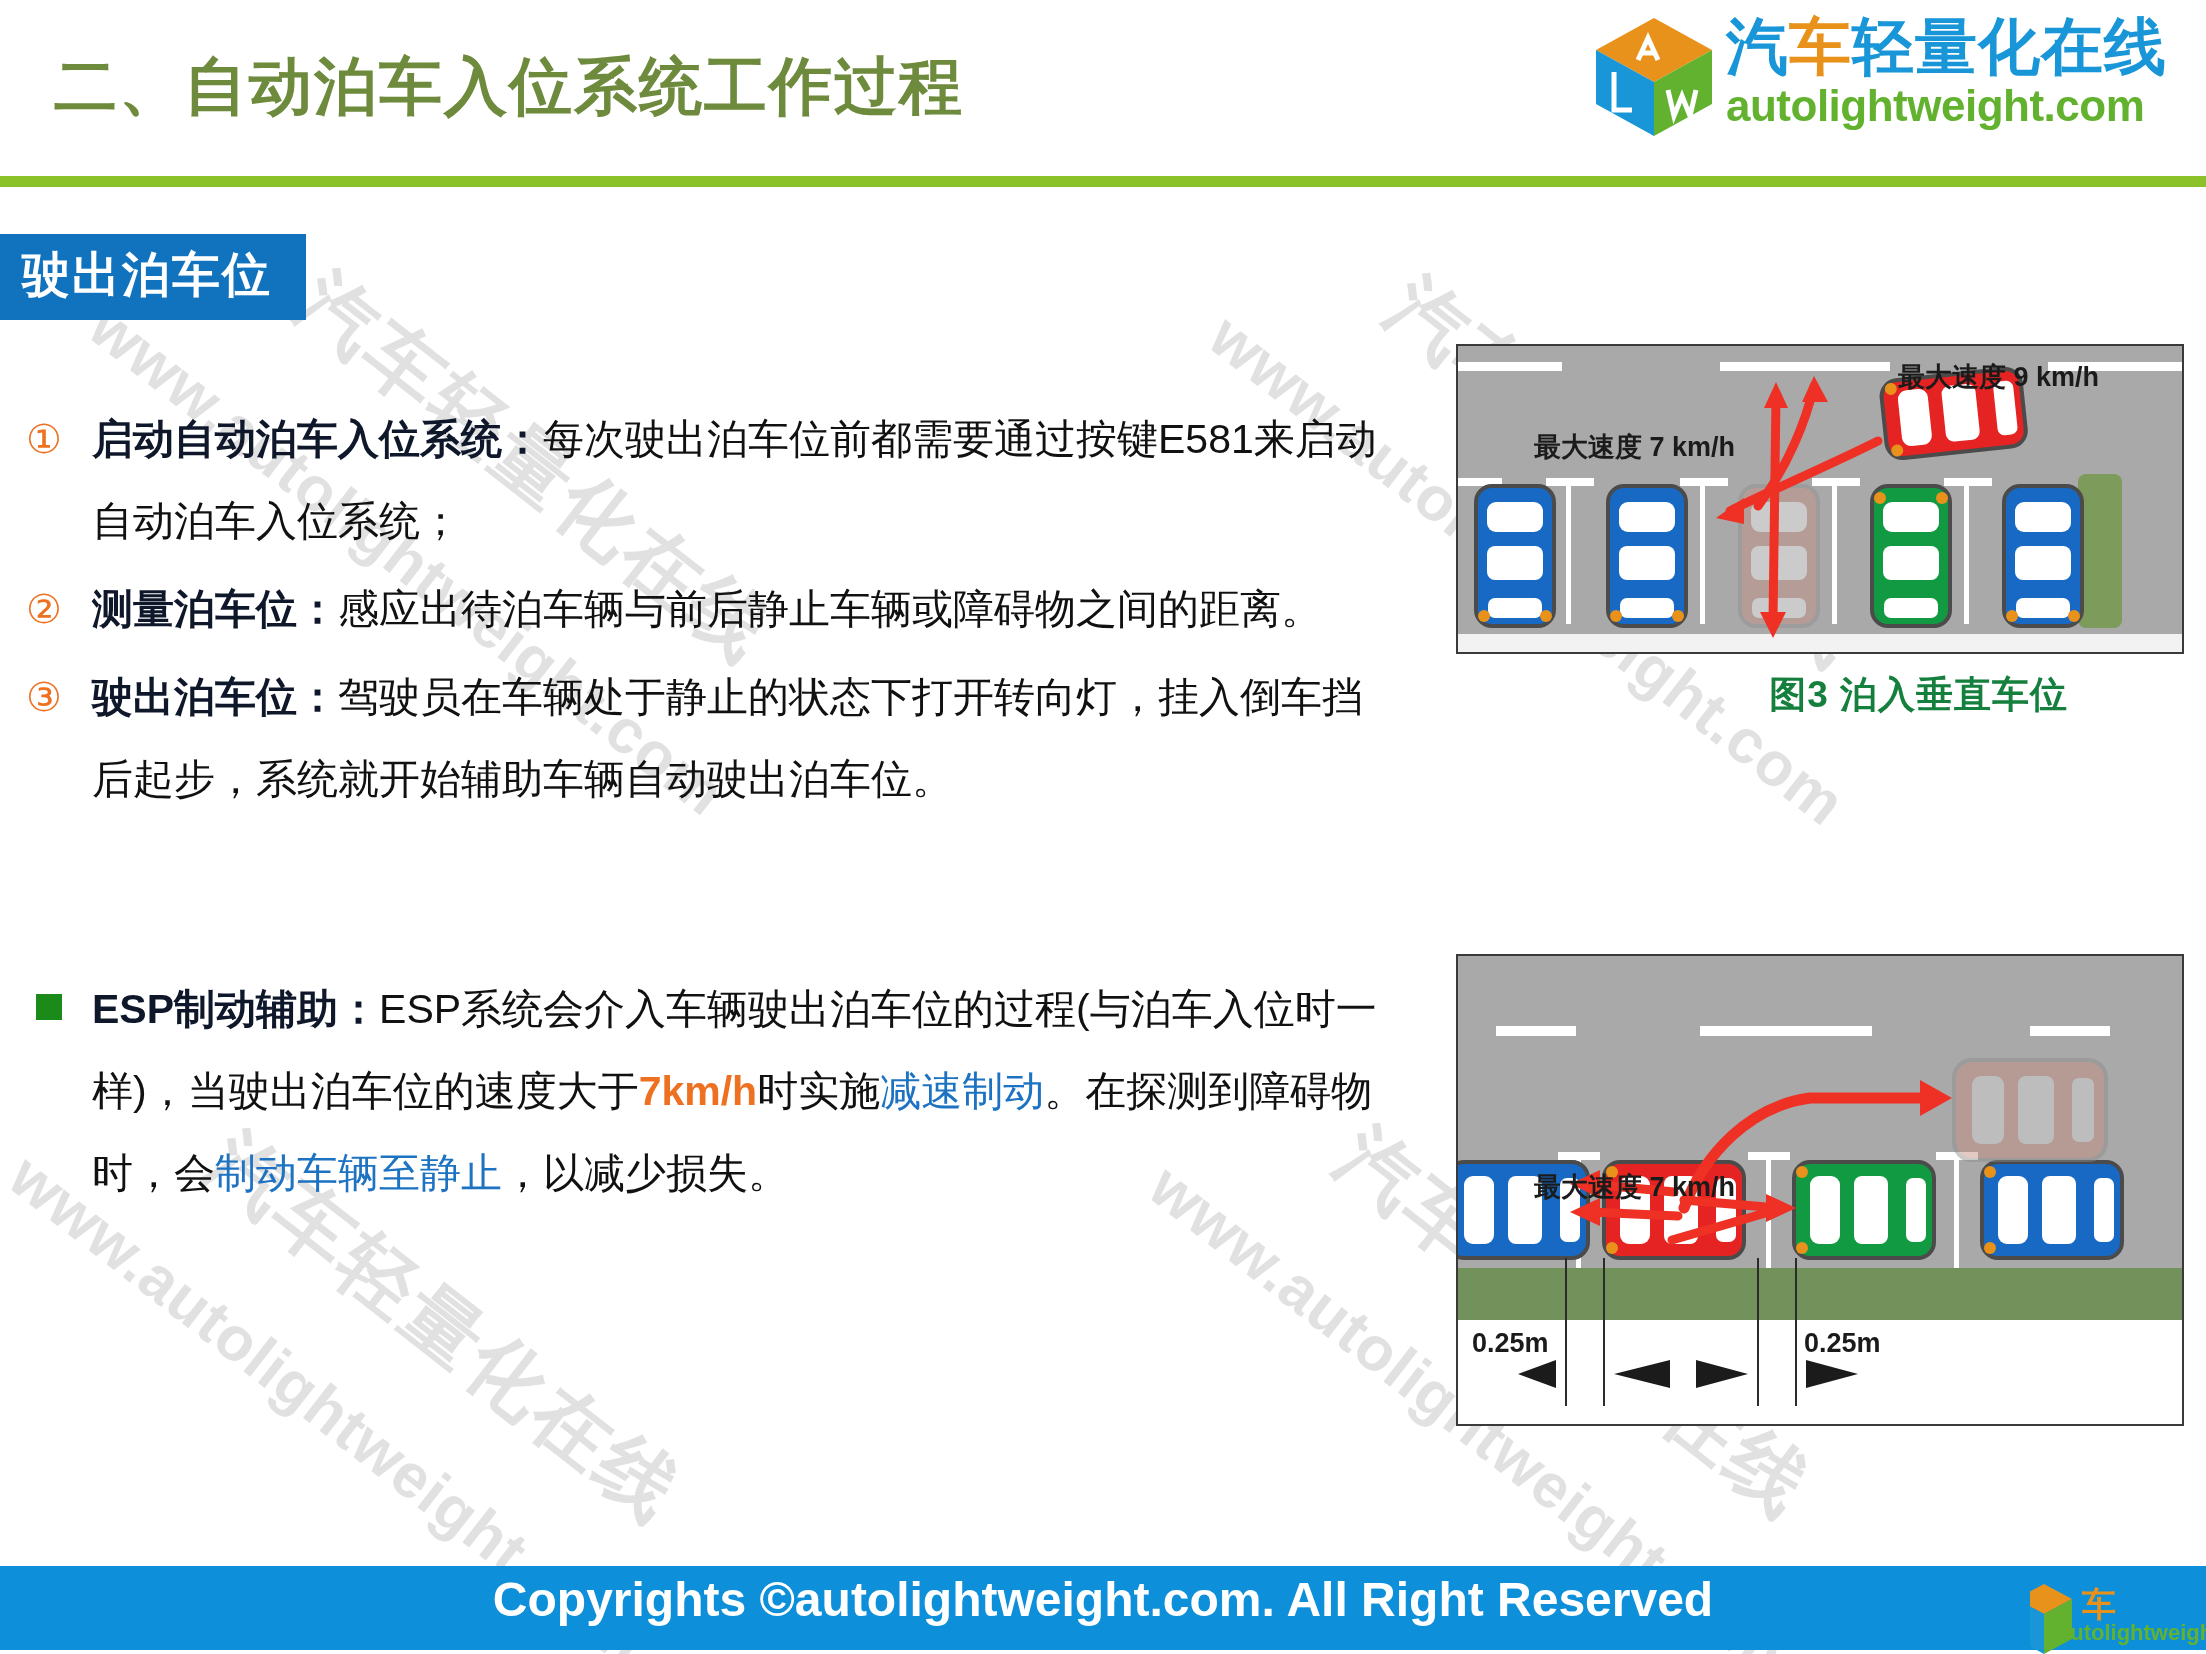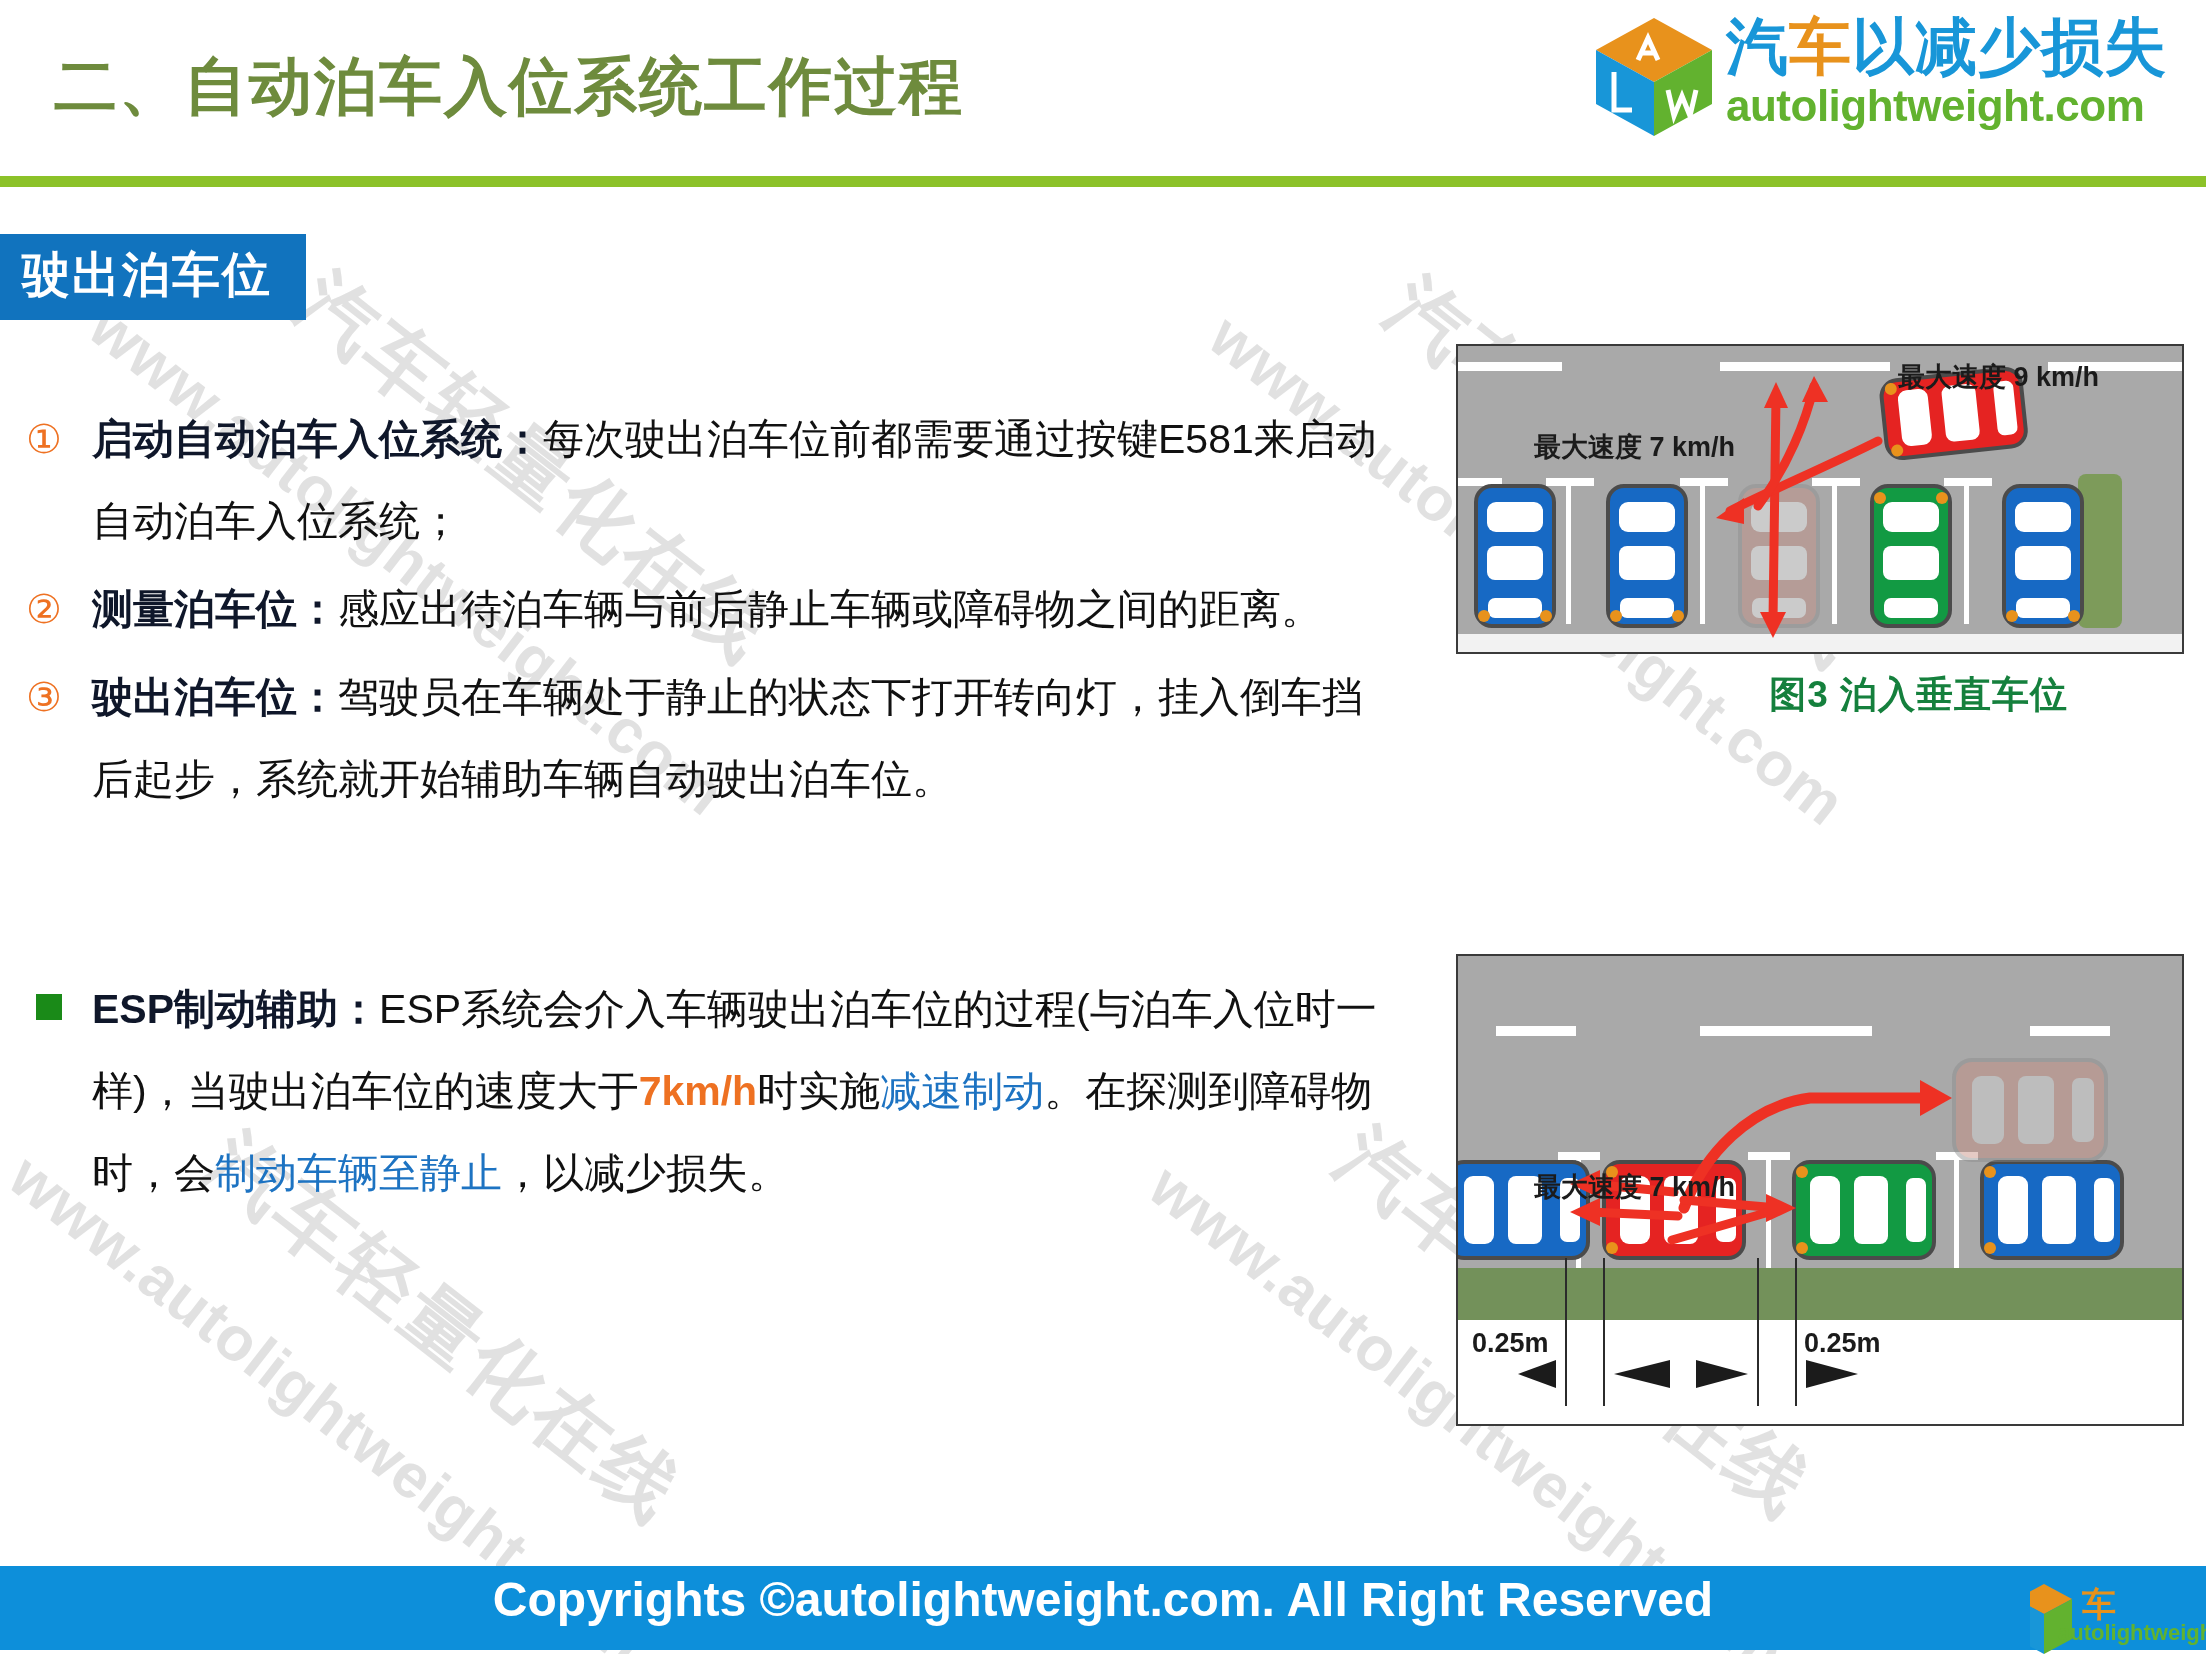--- a/index.html
+++ b/index.html
@@ -222,21 +222,21 @@
   <div class="logo">
     <svg class="logo-cube" viewBox="0 0 124 122">
       <polygon points="62,2 120,34 62,66 4,34" fill="#E8921C"></polygon>
       <polygon points="4,34 62,66 62,120 4,88" fill="#1896D8"></polygon>
       <polygon points="62,66 120,34 120,88 62,120" fill="#62B22F"></polygon>
       <path d="M46,44 L56,22 L66,44 M49,37 L63,37" stroke="#ffffff" stroke-width="5" fill="none"></path>
       <path d="M22,56 L22,94 L40,94" stroke="#ffffff" stroke-width="5" fill="none"></path>
       <path d="M76,74 L82,100 L90,80 L98,100 L104,74" stroke="#ffffff" stroke-width="5" fill="none"></path>
     </svg>
     <div class="logo-text">
-      <div class="logo-cn"><span>汽</span><span class="orange">车</span><span>以减少损失</span></div>
+      <div class="logo-cn"><span>汽</span><span class="orange">车</span><span>轻量化在线</span></div>
       <div class="logo-en">autolightweight.com</div>
     </div>
   </div>
 
   <div class="section-banner">驶出泊车位</div>
 
   <div class="body-col">
 
     <div class="item">
       <div class="marker-num">①</div>

